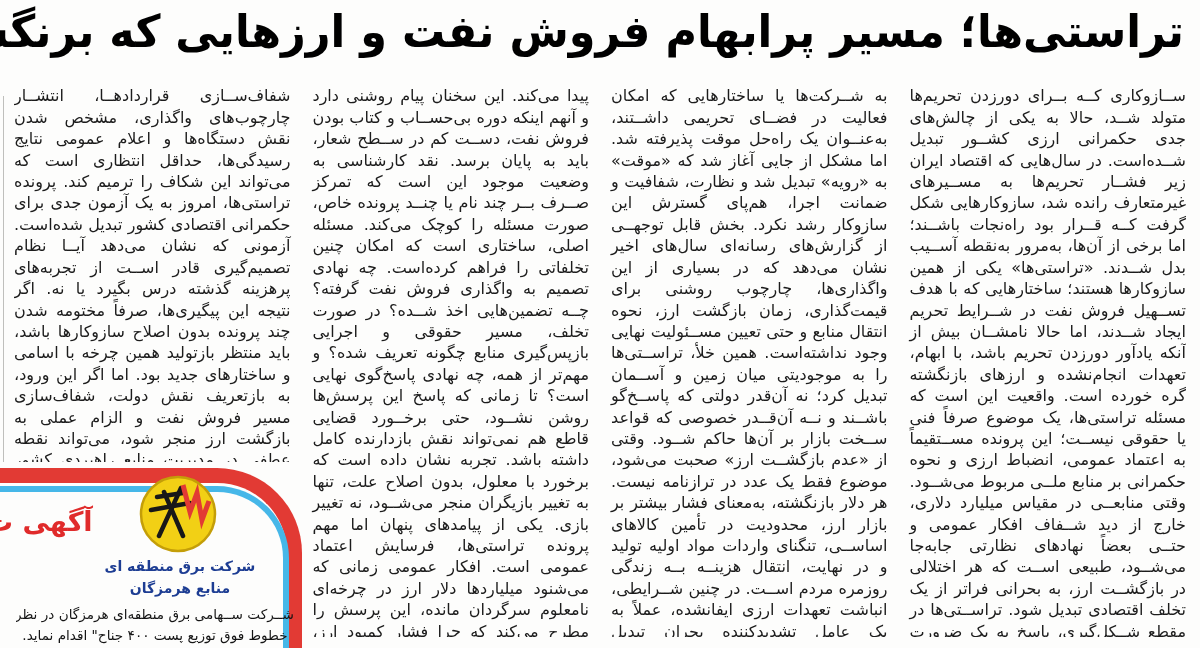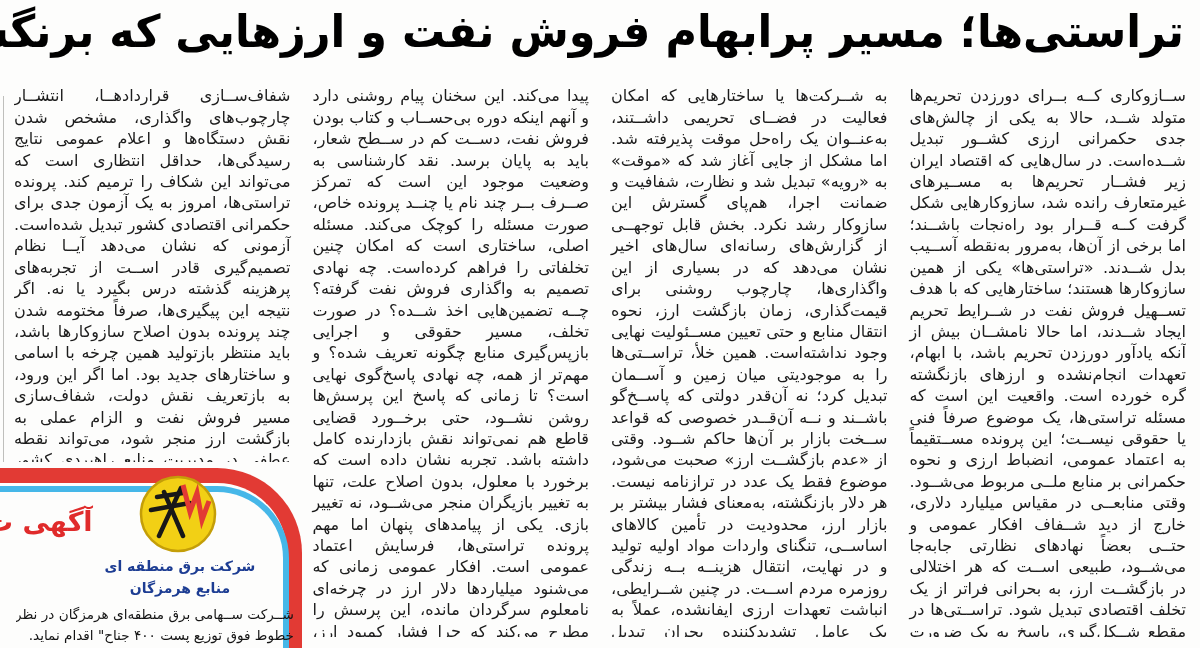--- a/index.html
+++ b/index.html
@@ -92,21 +92,21 @@
     line-height:1.55;
   }
   .ad-body{
     position:absolute;
     top:142px;right:8px;left:16px;
     color:#141414;
     font-size:13.6px;
     line-height:21px;
   }
   .ad-body .l1{text-align:right;white-space:nowrap;overflow:hidden;}
-  .ad-body .l2{white-space:nowrap;overflow:hidden;}
+  .ad-body .l2{text-align:center;white-space:nowrap;overflow:hidden;}
 </style>
 </head>
 <body>
 
 <div class="page">
 
   <h1 class="title">تراستی‌ها؛ مسیر پرابهام فروش نفت و ارزهایی که برنگشت</h1>
 
   <div class="edge-rule"></div>
 

